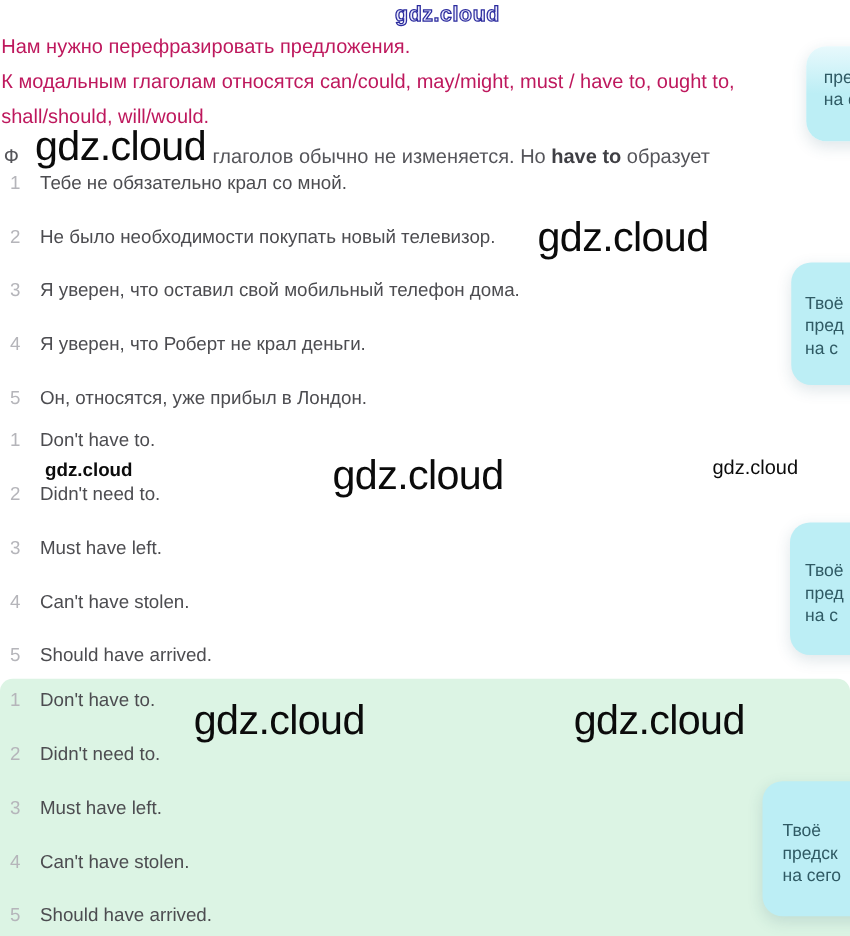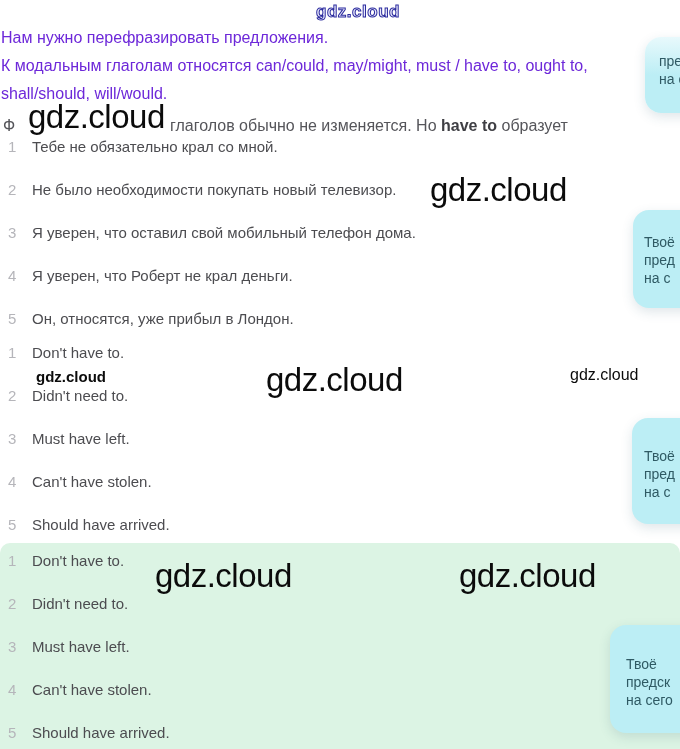--- a/index.html
+++ b/index.html
@@ -1,21 +1,21 @@
 <!DOCTYPE html>
 <html><head>
 <meta charset="utf-8">
 <style>
   html,body{margin:0;padding:0;background:#fff;}
   .page{position:relative;width:680px;height:749px;background:#ffffff;overflow:hidden;
         font-family:"Liberation Sans",sans-serif;padding-left:36px;}
   .logo{position:absolute;top:2px;left:0;right:0;text-align:center;
         font-size:17px;font-weight:700;letter-spacing:.5px;
         color:#e9e9fb;-webkit-text-stroke:1px #2b2b9e;}
-  .intro{position:absolute;left:1px;font-size:16px;color:#6d28d9;white-space:nowrap;}
+  .intro{position:absolute;left:1px;font-size:16px;color:#be185d;white-space:nowrap;}
   .theory{position:absolute;top:117px;font-size:16px;color:#55555a;white-space:nowrap;}
   .theory b{color:#3f3f44;}
   .item{position:absolute;left:8px;font-size:15px;color:#4c4c50;white-space:nowrap;}
   .item .num{display:inline-block;width:24px;color:#b5b5ba;}
   .wm{position:absolute;color:#0b0b0b;font-weight:500;white-space:nowrap;line-height:1.1;}
   .wm-lg{font-size:33px;letter-spacing:-.5px;}
   .wm-sm{font-size:16px;}
   .wm-sb{font-weight:600;font-size:15px;}
   .green{position:absolute;left:0;top:543px;width:680px;height:206px;
          background:#dcf4e4;border-radius:10px 10px 0 0;}

